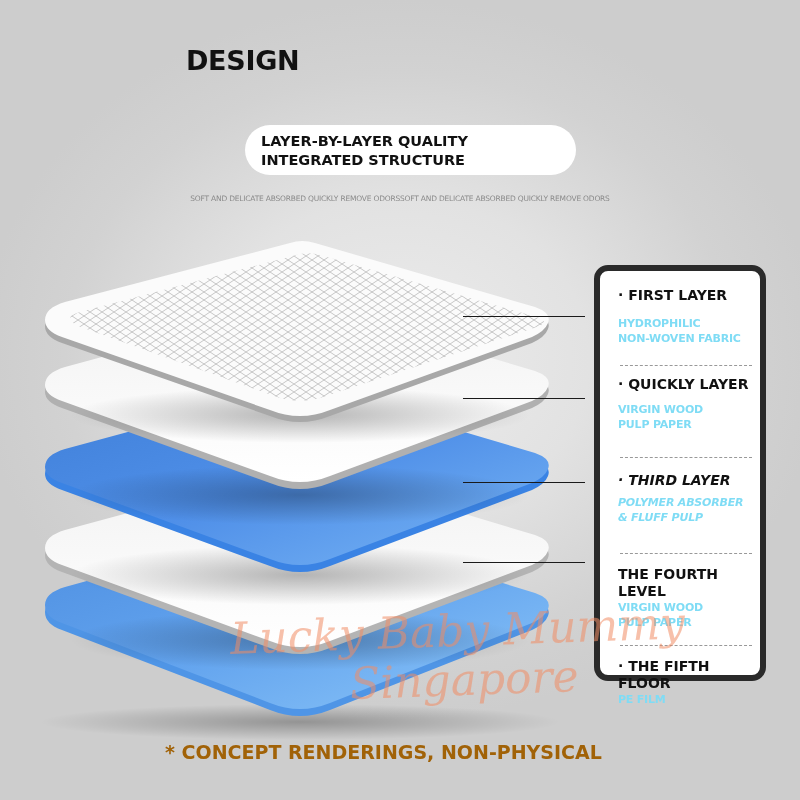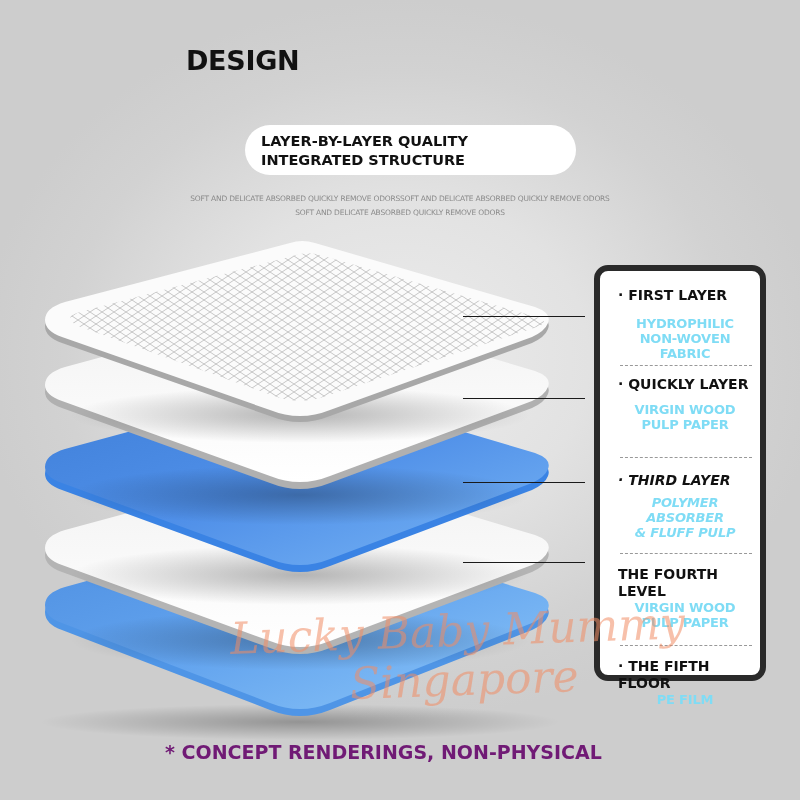--- a/index.html
+++ b/index.html
@@ -30,30 +30,29 @@
   .panel {
     position:absolute; left:594px; top:265px; width:172px; height:416px;
     background:#fff; border:6px solid #2a2a2a; border-radius:14px;
     padding:10px 8px 0 18px;
   }
   .layer-block { position:relative; }
   .layer-name {
     font-weight:bold; font-size:14px; line-height:17px; color:#111;
   }
   .layer-desc {
-    font-weight:bold; font-size:13px; line-height:15px; color:#7fdcf5;
+    font-weight:bold; font-size:11px; line-height:15px; color:#7fdcf5;
     letter-spacing:-0.2px;
-    text-align:center;
   }
   .divider {
     border-top:1px dashed #999; width:132px; margin-left:2px;
   }
   .footnote {
     position:absolute; left:165px; top:740px;
-    font-weight:bold; font-size:19px; line-height:24px; color:#701a75;
+    font-weight:bold; font-size:19px; line-height:24px; color:#a16207;
   }
   .watermark {
     position:absolute; font-family:"DejaVu Serif", serif; font-style:italic;
     color:rgba(240,140,100,0.55); font-size:44px; line-height:50px;
     pointer-events:none;
   }
 </style>
 </head>
 <body>
 
@@ -61,21 +60,20 @@
   <div>DESIGN</div>
 </div>
 
 <div class="pill">
   <div>LAYER-BY-LAYER QUALITY</div>
   <div>INTEGRATED STRUCTURE</div>
 </div>
 
 <div class="subtitle">
   <div>SOFT AND DELICATE ABSORBED QUICKLY REMOVE ODORSSOFT AND DELICATE ABSORBED QUICKLY REMOVE ODORS</div>
-  <div>SOFT AND DELICATE ABSORBED QUICKLY REMOVE ODORS</div>
 </div>
 
 <svg class="layers" viewBox="0 0 800 800" xmlns="http://www.w3.org/2000/svg">
   <defs>
     <linearGradient id="gBlue" x1="0" y1="0" x2="1" y2="1">
       <stop offset="0" stop-color="#3f7fd8"></stop>
       <stop offset="0.5" stop-color="#4f8fe8"></stop>
       <stop offset="1" stop-color="#79b6f5"></stop>
     </linearGradient>
     <linearGradient id="gBlue2" x1="0" y1="0" x2="1" y2="1">

